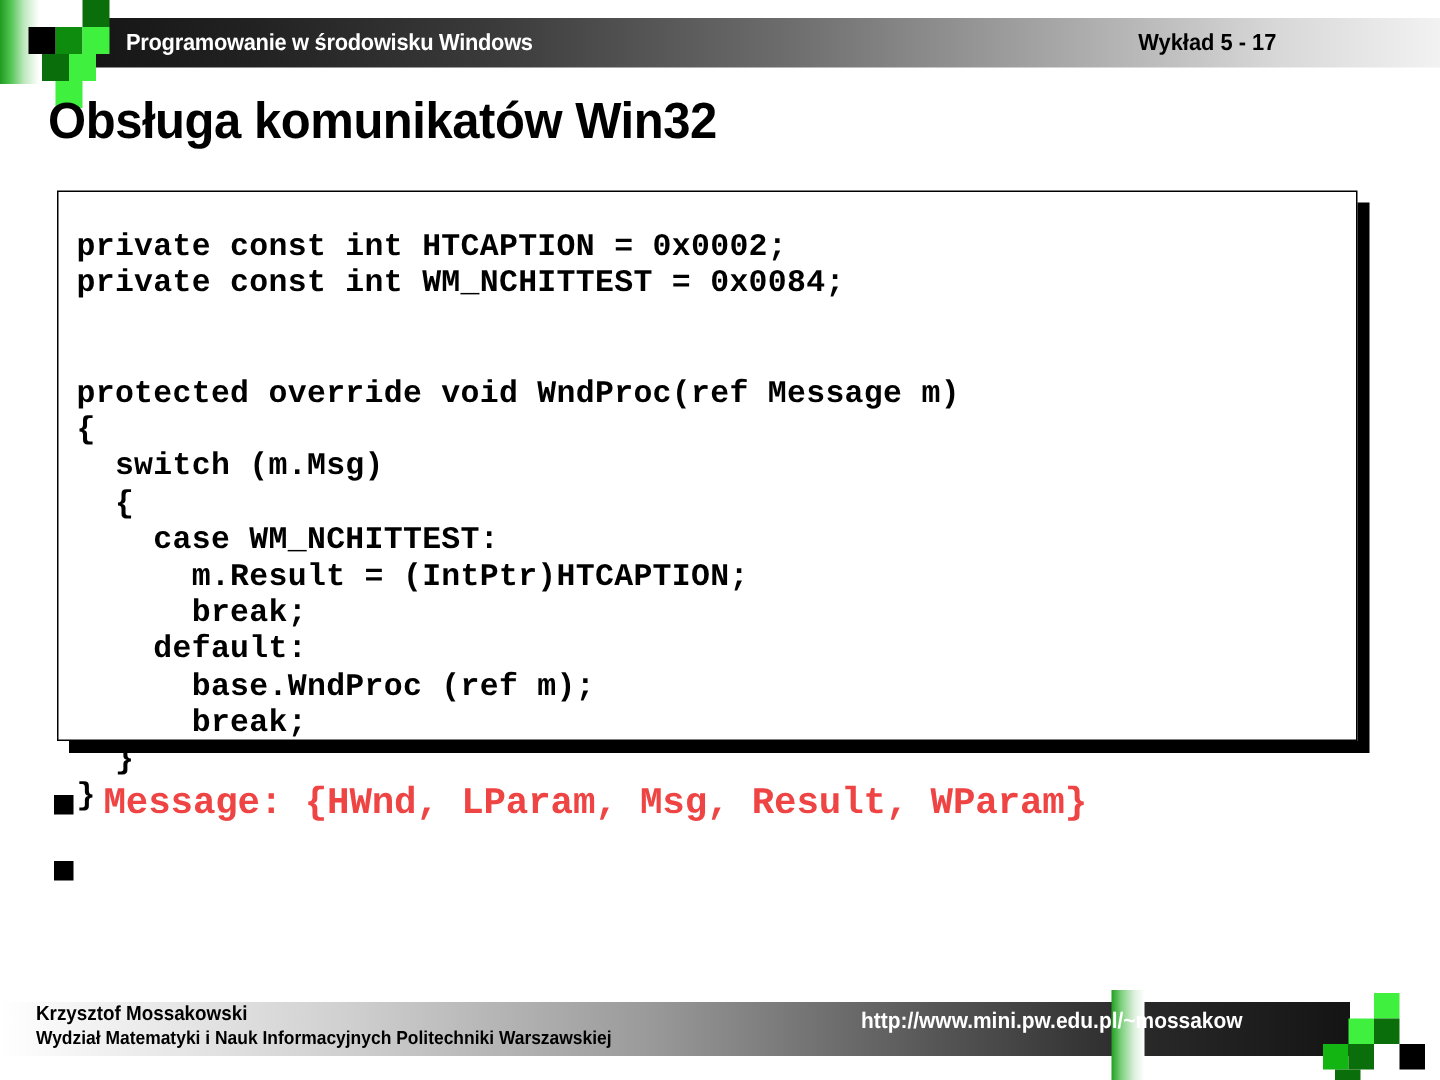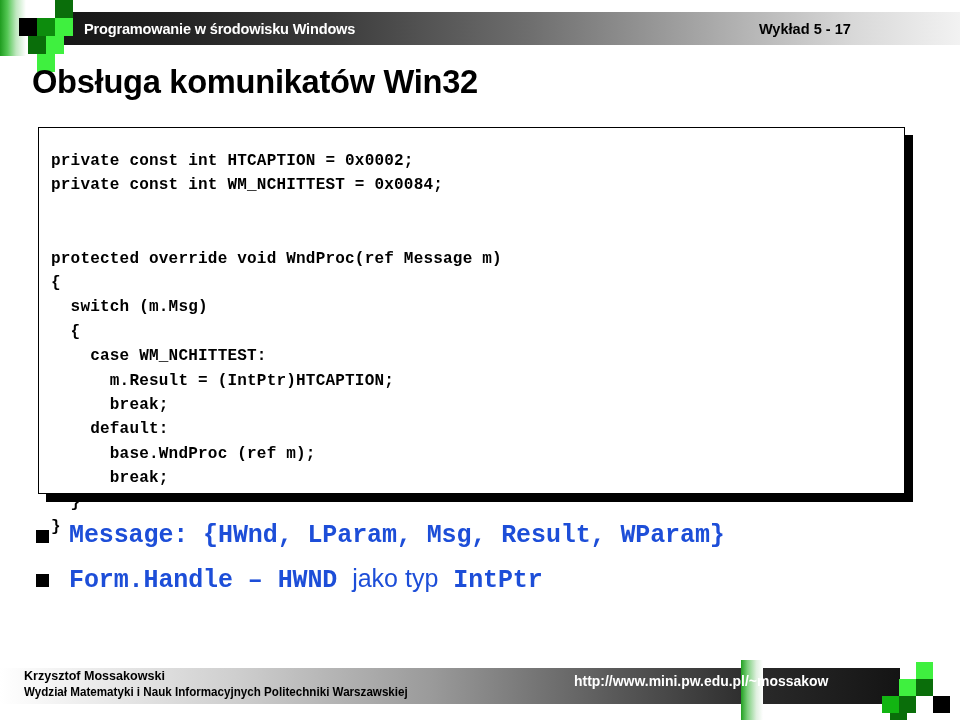--- a/index.html
+++ b/index.html
@@ -86,21 +86,21 @@
     left: 38px; top: 127px;
     width: 867px; height: 367px;
     background: #ffffff;
     border: 1.5px solid #000000;
     box-sizing: border-box;
   }
   #code-text {
     position: absolute;
     left: 12px; top: 5px;
     font-family: "Liberation Mono", "DejaVu Sans Mono", monospace;
-    font-size: 16px;
+    font-size: 21px;
     line-height: 24.4px;
     font-weight: bold;
     color: #000000;
     white-space: pre;
     letter-spacing: 0.2px;
   }
 
   
   #bullets {
     position: absolute;
@@ -116,21 +116,21 @@
     width: 13px; height: 13px;
     background: #000000;
     flex: 0 0 auto;
     margin-right: 20px;
     margin-top: 3px;
   }
   .bullet-text {
     font-family: "Liberation Mono", "DejaVu Sans Mono", monospace;
     font-size: 25px;
     font-weight: bold;
-    color: #1d4ed8;
+    color: #ef4444;
     white-space: pre;
     letter-spacing: -0.1px;
   }
   .bullet-text .alt {
     font-family: "Liberation Sans", sans-serif;
     font-weight: normal;
     font-size: 25px;
     letter-spacing: 0px;
   }
 
@@ -224,21 +224,20 @@
 }</pre>
 </div>
 
 <div id="bullets">
     <div class="bullet-row">
       <div class="bullet-marker"></div>
       <div class="bullet-text"><span>Message: {HWnd, LParam, Msg, Result, WParam}</span></div>
     </div>
     <div class="bullet-row">
       <div class="bullet-marker"></div>
-      <div class="bullet-text"><span>Form.Handle – HWND </span><span class="alt">jako typ</span><span> IntPtr</span></div>
     </div>
   </div>
 
 <div id="footer">
   <div class="ftr-bar"></div>
   <div class="ftr-fade"></div>
   <div id="footer-squares">
       <div class="sq" style="left: 916px; top: 2px; width: 17px; height: 17px; background: rgb(63, 240, 63);"></div>
       <div class="sq" style="left: 899px; top: 19px; width: 17px; height: 17px; background: rgb(63, 240, 63);"></div>
       <div class="sq" style="left: 916px; top: 19px; width: 17px; height: 17px; background: rgb(10, 110, 10);"></div>

